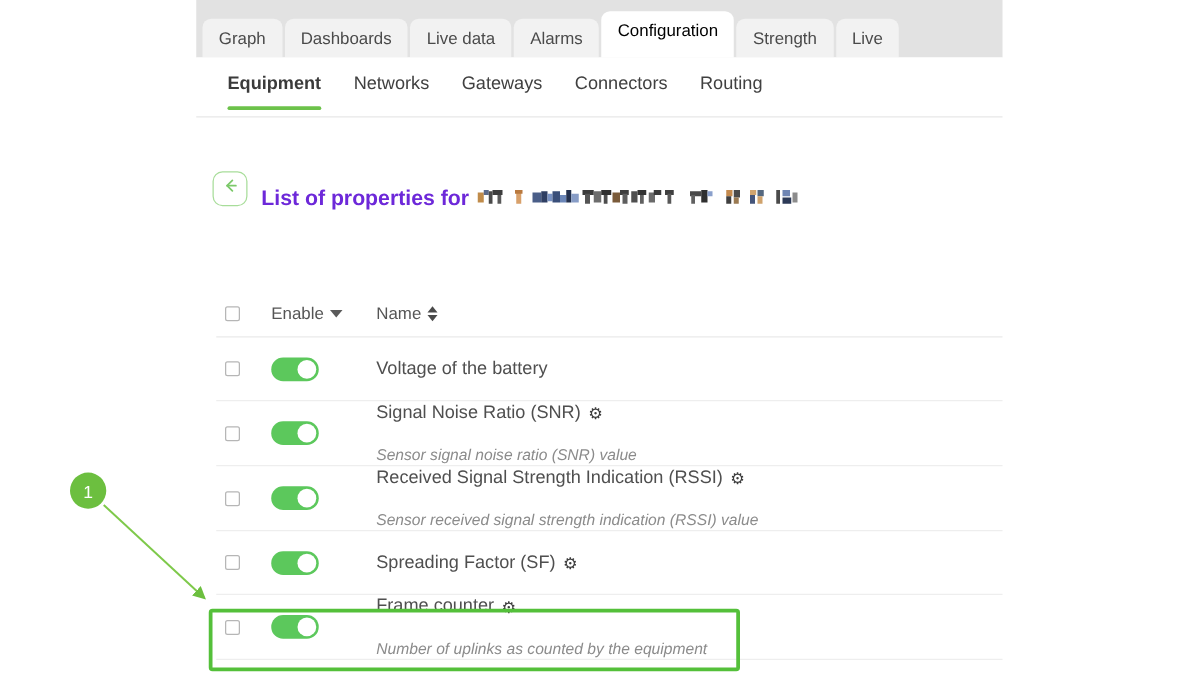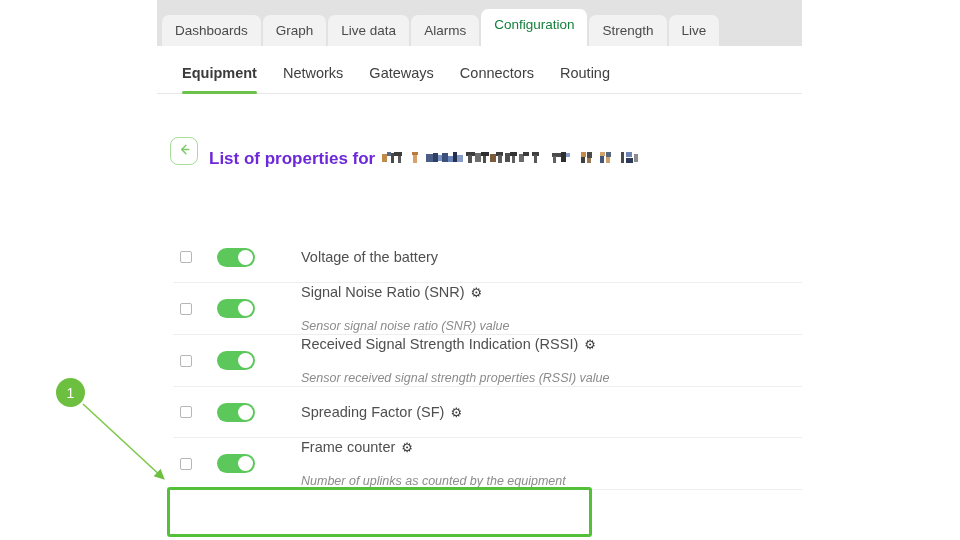--- a/index.html
+++ b/index.html
@@ -36,34 +36,34 @@
     border-radius: 7px 7px 0 0;
     background: #f2f2f2;
     line-height: 1.1;
     white-space: nowrap;
     cursor: pointer;
     position: relative;
     top: 3px;
   }
   .tab.active {
     background: #ffffff;
-    color: #15803d;
+    color: #000000;
     top: 0;
     padding-bottom: 13px;
   }
 
   
   .subnav {
     position: absolute;
     left: 157px;
     top: 46px;
     width: 645px;
     height: 48px;
     display: flex;
-    align-items: flex-end;
+    align-items: flex-start;
     gap: 26px;
     background: #ffffff;
     border-bottom: 1px solid #e7e7e7;
     box-sizing: border-box;
     padding: 0 25px;
   }
   .subnav-item {
     font-size: 14.5px;
     color: #404040;
     padding: 13px 0 12px 0;
@@ -264,22 +264,22 @@
     border: 3px solid #54c03a;
     border-radius: 3px;
     box-sizing: border-box;
     pointer-events: none;
   }
 </style>
 </head>
 <body>
 
 <div class="tabstrip">
+  <div class="tab">Graph</div>
   <div class="tab">Dashboards</div>
-  <div class="tab">Graph</div>
   <div class="tab">Live data</div>
   <div class="tab">Alarms</div>
   <div class="tab active">Configuration</div>
   <div class="tab">Strength</div>
   <div class="tab">Live</div>
 </div>
 
 <div class="subnav">
   <div class="subnav-item active">Equipment</div>
   <div class="subnav-item">Networks</div>
@@ -345,20 +345,40 @@
         <rect x="244" y="2" width="6" height="5" fill="#6f86b4"></rect>
         <rect x="244" y="8" width="7" height="5" fill="#2c3a57"></rect>
         <rect x="252" y="4" width="4" height="8" fill="#8c8c8c"></rect>
       </svg>
     </span>
   </div>
 </div>
 
 <div class="table">
 
+  <div class="thead">
+    <div class="col-cb">
+      <span class="cb"></span>
+    </div>
+    <div class="col-enable">
+      <span class="th-label">
+        <span>Enable</span>
+        <span class="caret-down"></span>
+      </span>
+    </div>
+    <div class="col-name">
+      <span class="th-label">
+        <span>Name</span>
+        <span class="sort-updown">
+            <i class="up"></i>
+            <i class="dn"></i>
+          </span>
+      </span>
+    </div>
+  </div>
 
   <div class="trow">
     <div class="col-cb">
       <span class="cb"></span>
     </div>
     <div class="col-enable">
       <span class="toggle"></span>
     </div>
     <div class="col-name">
       <div class="prop-name">
@@ -388,21 +408,21 @@
       <span class="cb"></span>
     </div>
     <div class="col-enable">
       <span class="toggle"></span>
     </div>
     <div class="col-name">
       <div class="prop-name">
         <span>Received Signal Strength Indication (RSSI)</span>
         <span class="gear">⚙</span>
       </div>
-      <div class="prop-desc">Sensor received signal strength properties (RSSI) value</div>
+      <div class="prop-desc">Sensor received signal strength indication (RSSI) value</div>
     </div>
   </div>
 
   <div class="trow">
     <div class="col-cb">
       <span class="cb"></span>
     </div>
     <div class="col-enable">
       <span class="toggle"></span>
     </div>

